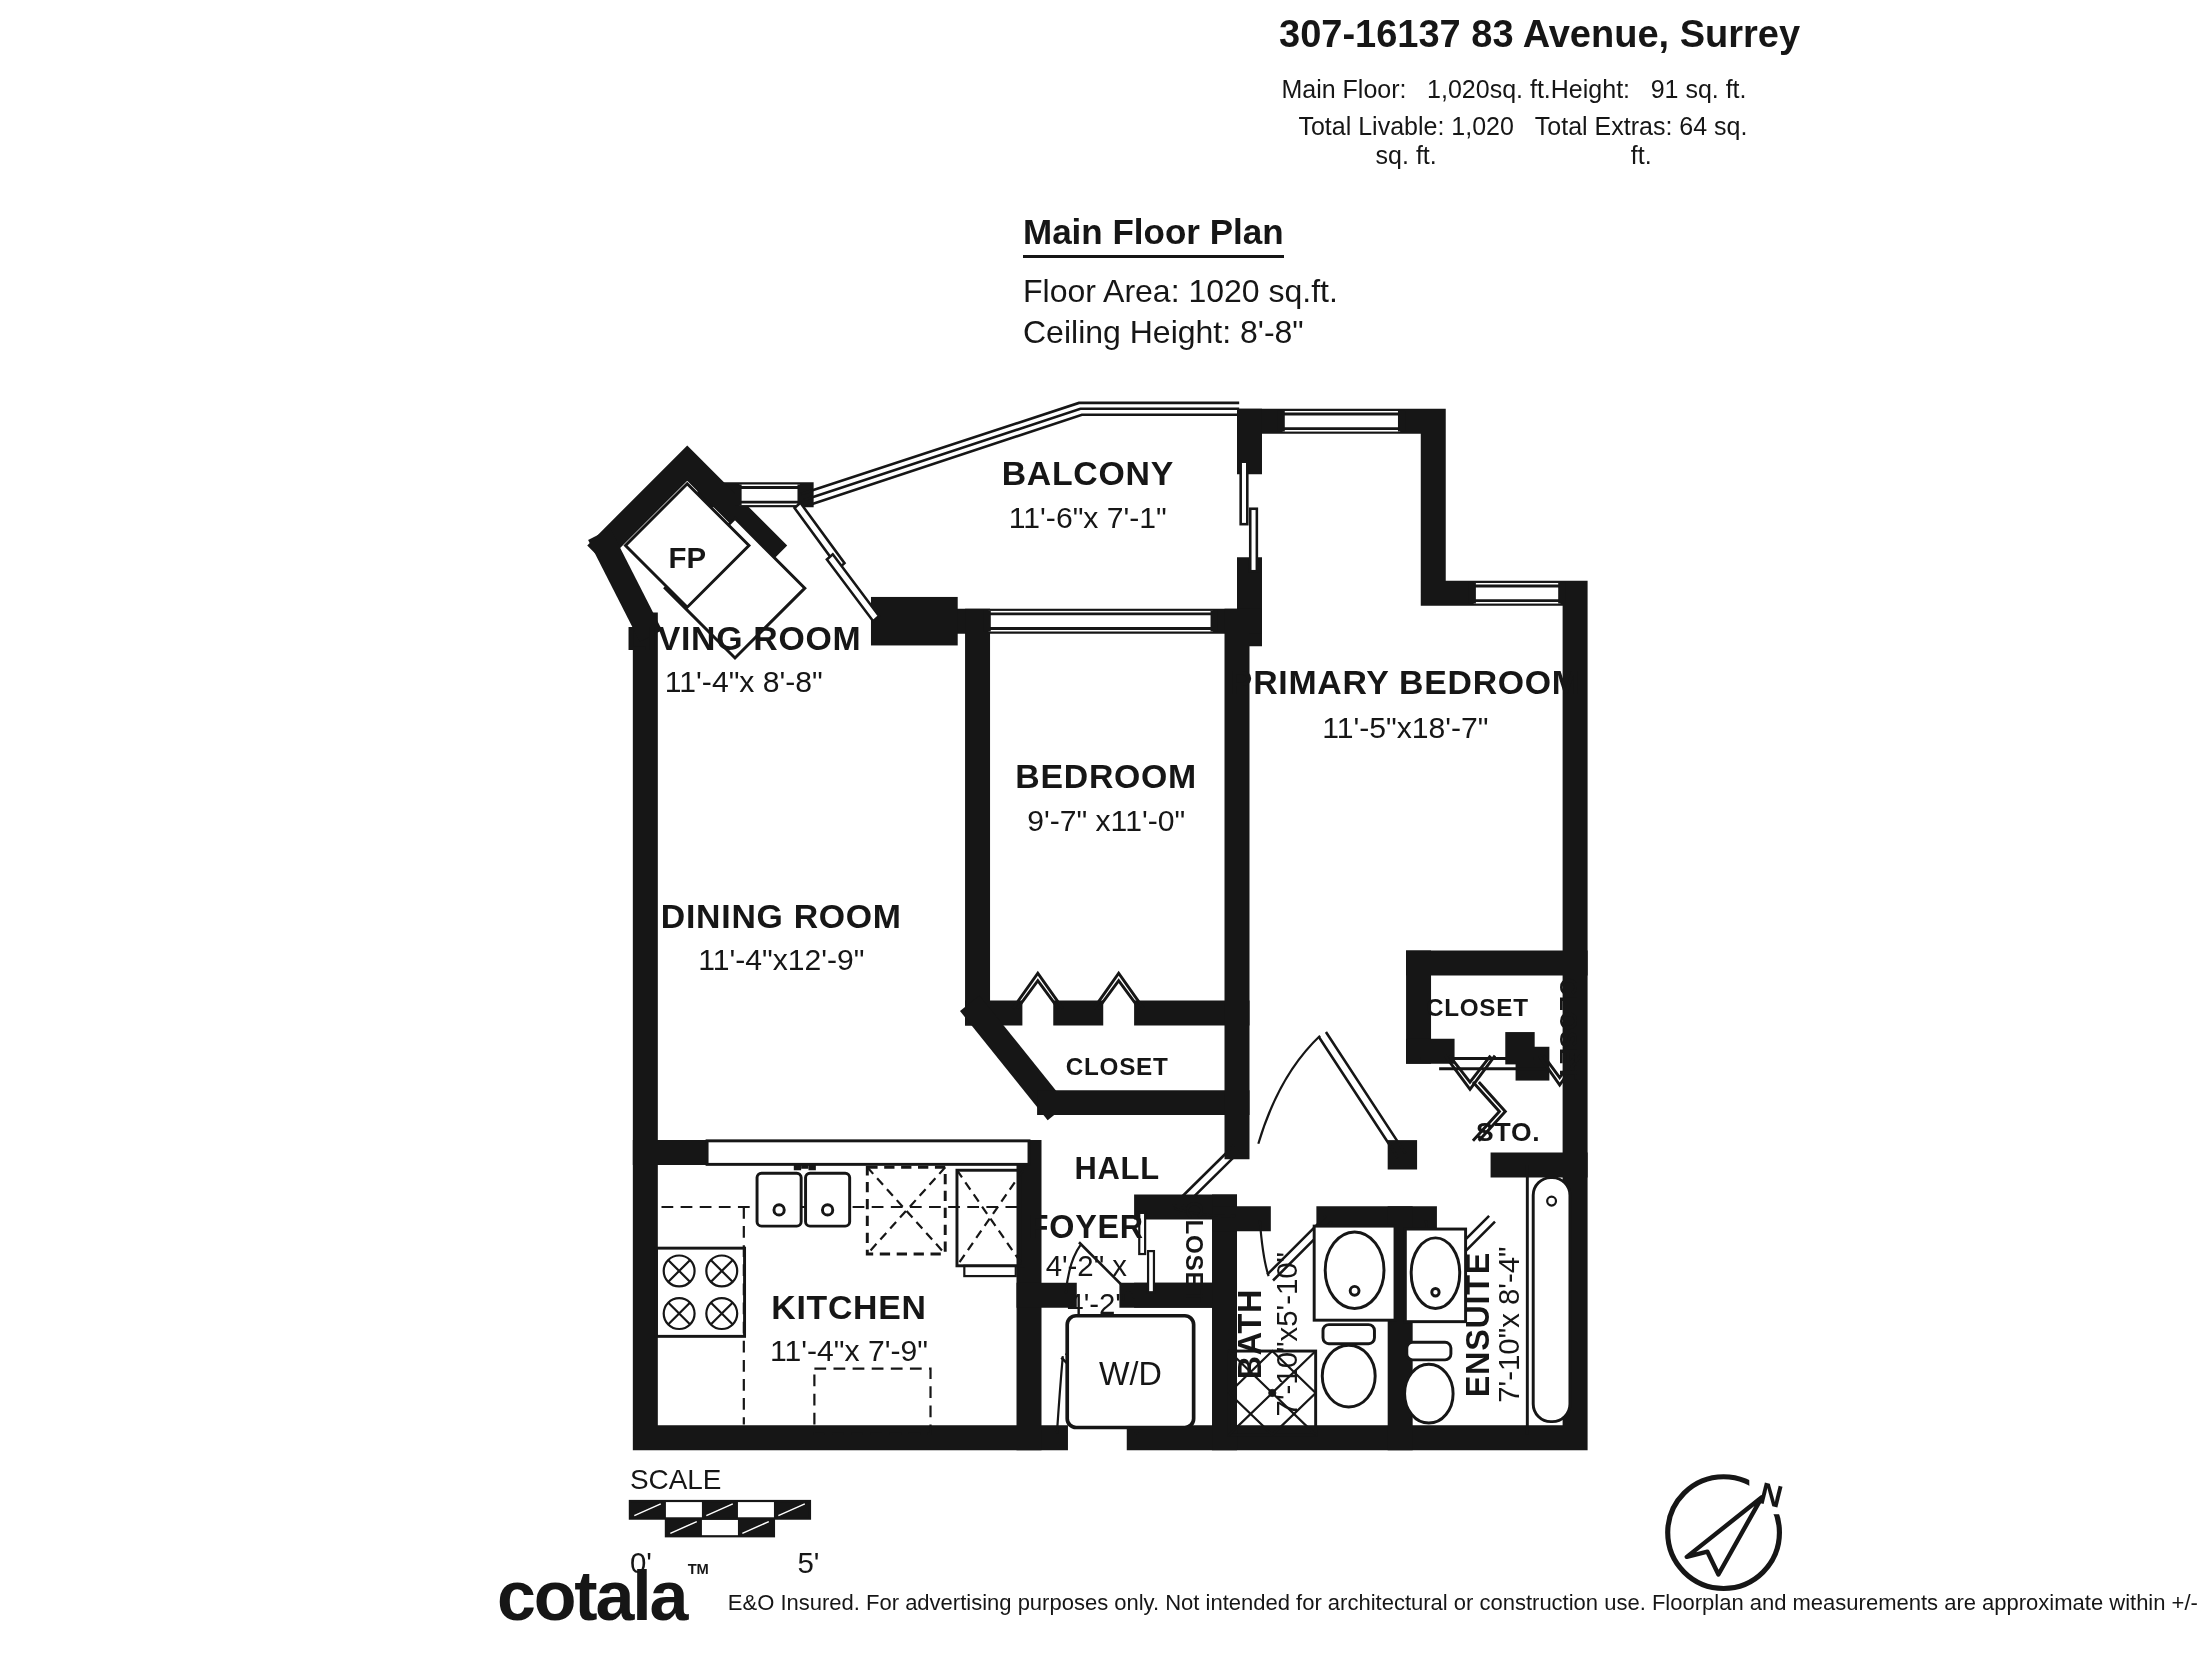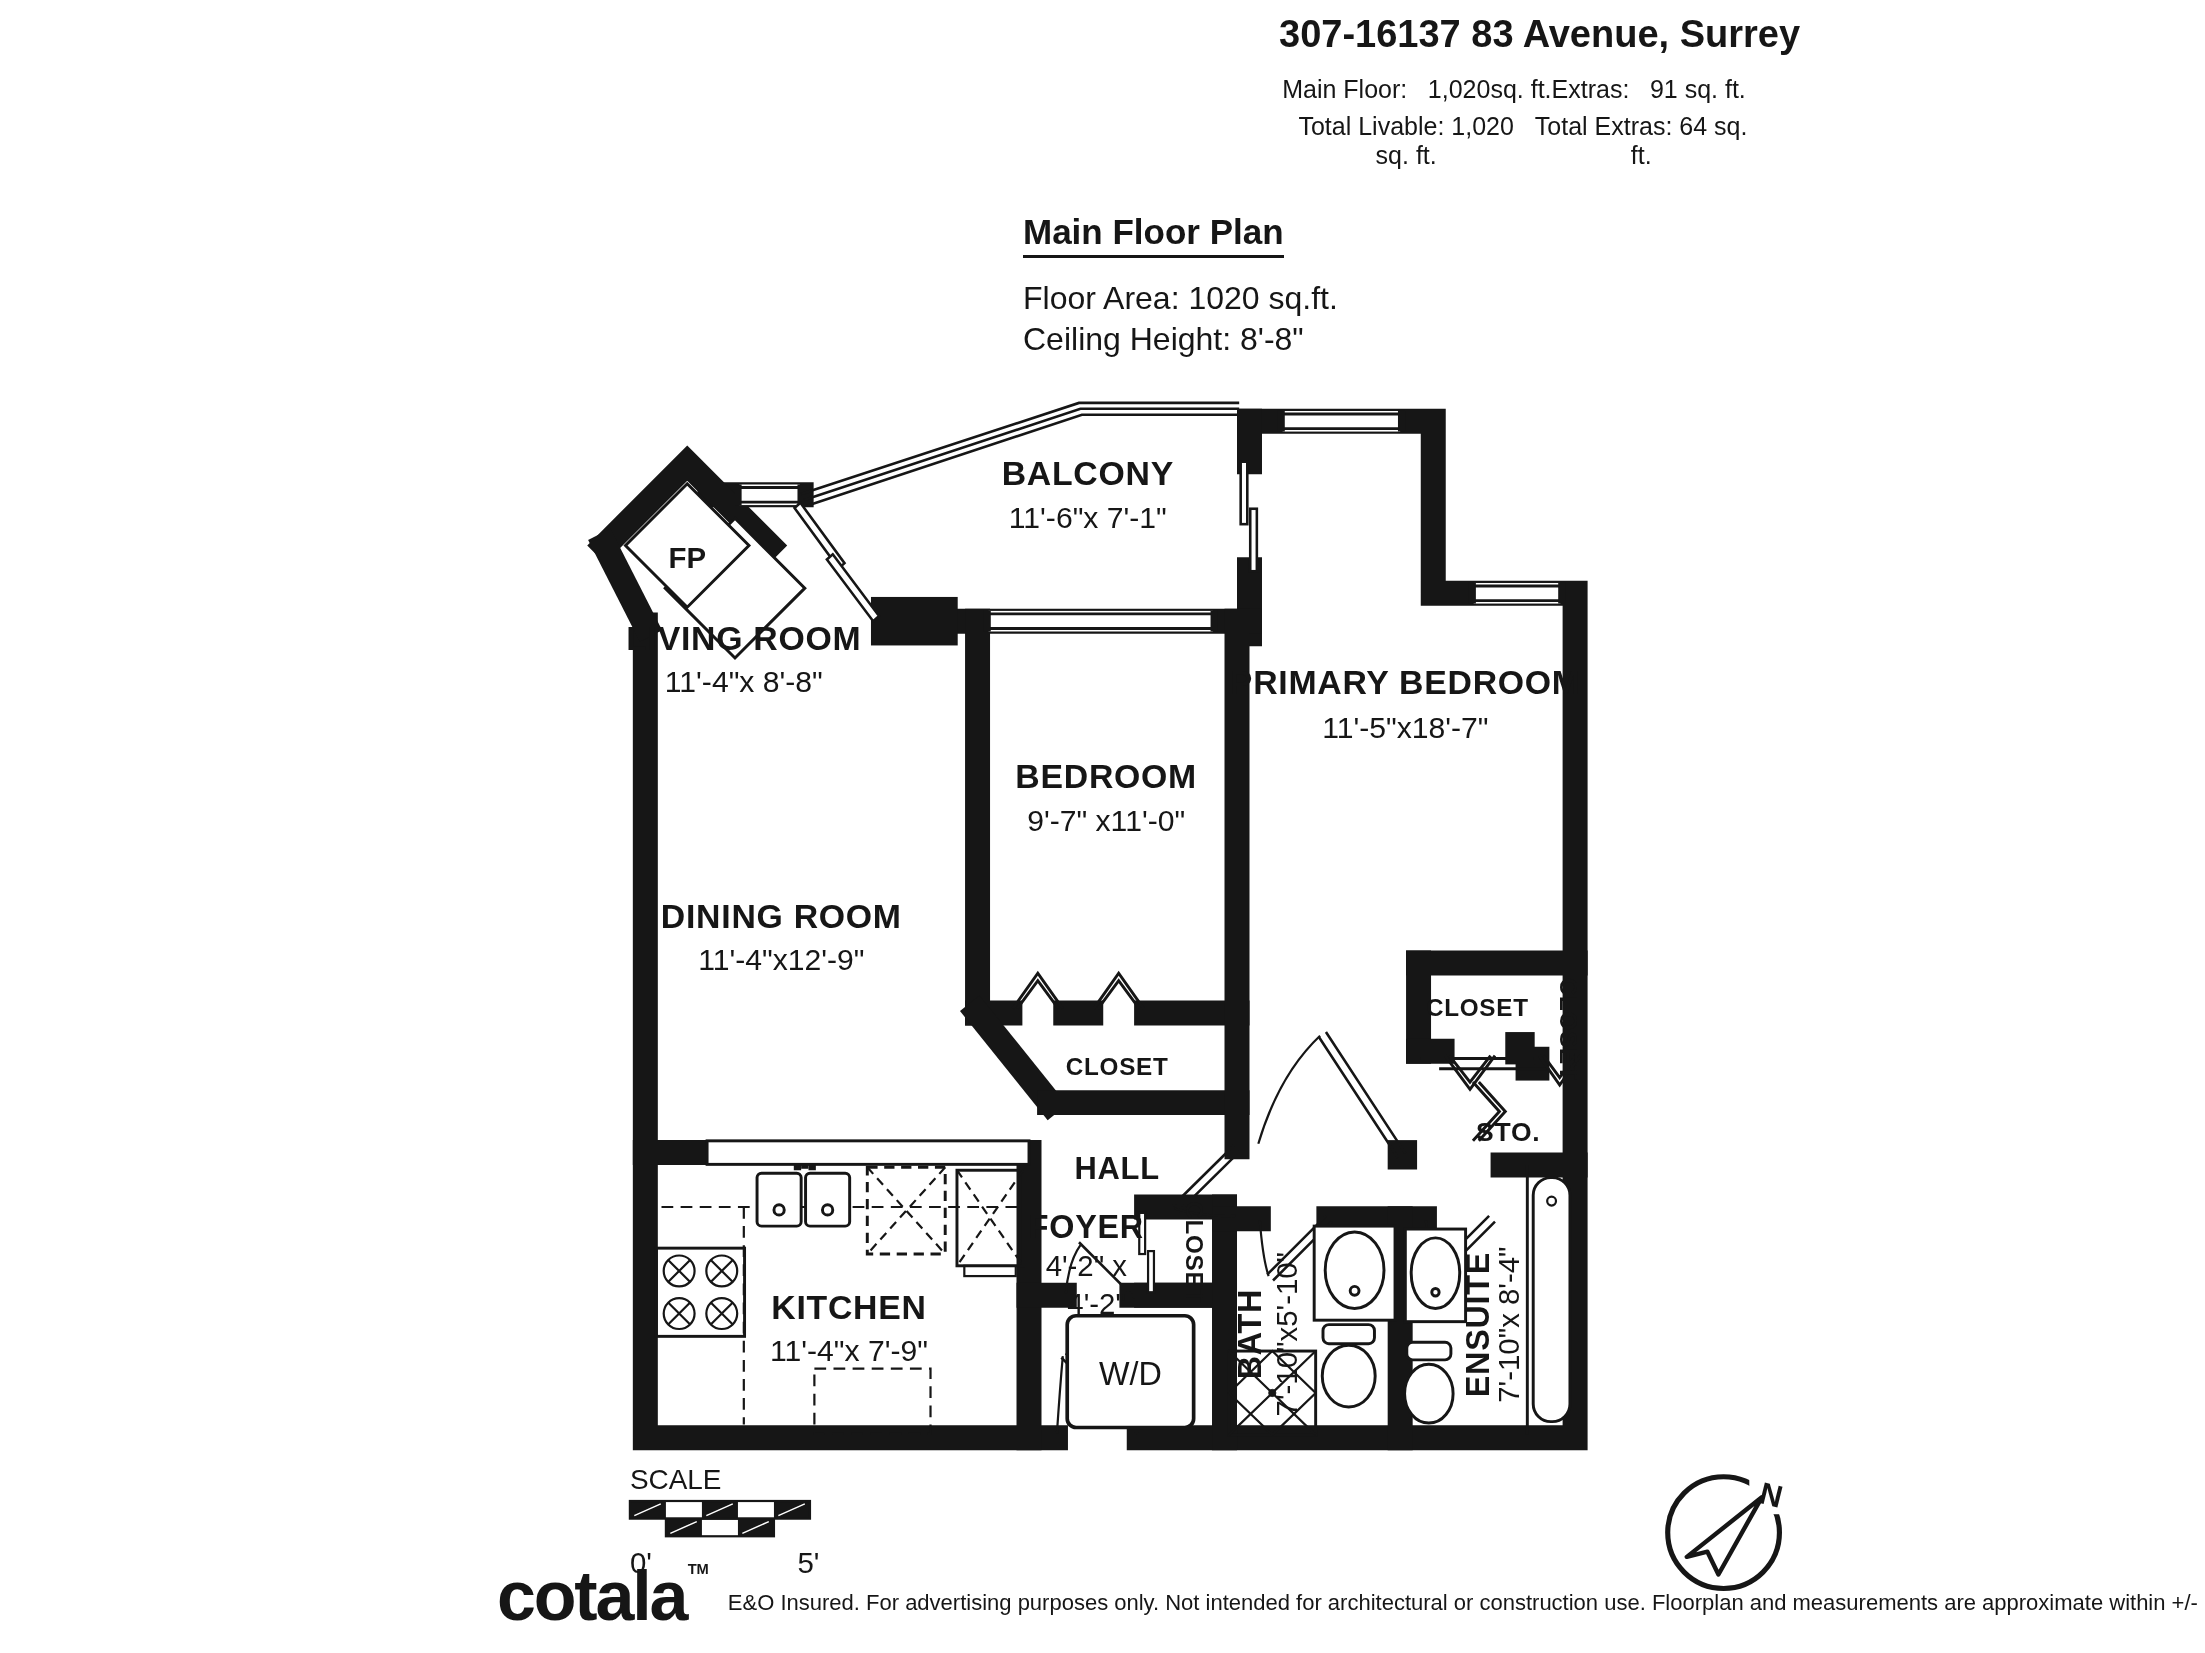--- a/index.html
+++ b/index.html
@@ -6,21 +6,21 @@
   #page{position:relative;width:2205px;height:1654px;background:#ffffff;overflow:hidden;
         font-family:"Liberation Sans", sans-serif;color:#161616;}
   .hdr{position:absolute;left:1279px;top:13.2px;width:470px;text-align:center;}
   .hdr-address{font-size:38px;font-weight:bold;letter-spacing:0px;white-space:nowrap;}
   .hdr-row{display:flex;justify-content:center;margin-top:19px;font-size:25px;}
   .hdr-row.bold{font-weight:normal;margin-top:7.4px;}
   .hdr-pair{display:flex;gap:20.6px;}
   .titleblock{position:absolute;left:1023px;top:212px;}
   .titleblock .t1{font-size:35px;font-weight:bold;border-bottom:3.7px solid #161616;
                   display:inline-block;padding-bottom:2.9px;}
-  .titleblock .t2{font-size:32px;margin-top:22px;}
+  .titleblock .t2{font-size:32px;margin-top:15px;}
   .titleblock .t3{font-size:32px;margin-top:4.4px;}
   .footer{position:absolute;left:497px;top:1561px;display:flex;align-items:flex-start;}
   .logo{font-size:70px;font-weight:bold;letter-spacing:-2.2px;line-height:1;}
   .tm{font-size:14.7px;font-weight:bold;margin-left:1.5px;}
   .disclaimer{font-size:22px;margin-left:19px;margin-top:29px;white-space:nowrap;}
   svg text{font-family:"Liberation Sans", sans-serif;fill:#161616;}
   .rname{font-size:46px;font-weight:bold;letter-spacing:1px;}
   .rdim{font-size:41px;}
   .small{font-size:33px;font-weight:bold;letter-spacing:1px;}
   .wd{font-size:44px;}
@@ -33,21 +33,21 @@
 <div id="page">
 
   <div class="hdr">
     <div class="hdr-address">307-16137 83 Avenue, Surrey</div>
     <div class="hdr-row">
       <span class="hdr-pair">
         <span>Main Floor:</span>
         <span>1,020sq. ft.</span>
       </span>
       <span class="hdr-pair">
-        <span>Extras:</span>
+        <span>Height:</span>
         <span>91 sq. ft.</span>
       </span>
     </div>
     <div class="hdr-row bold">
       <span>Total Livable: 1,020 sq. ft.</span>
       <span>Total Extras: 64 sq. ft.</span>
     </div>
   </div>
 
   <div class="titleblock">

